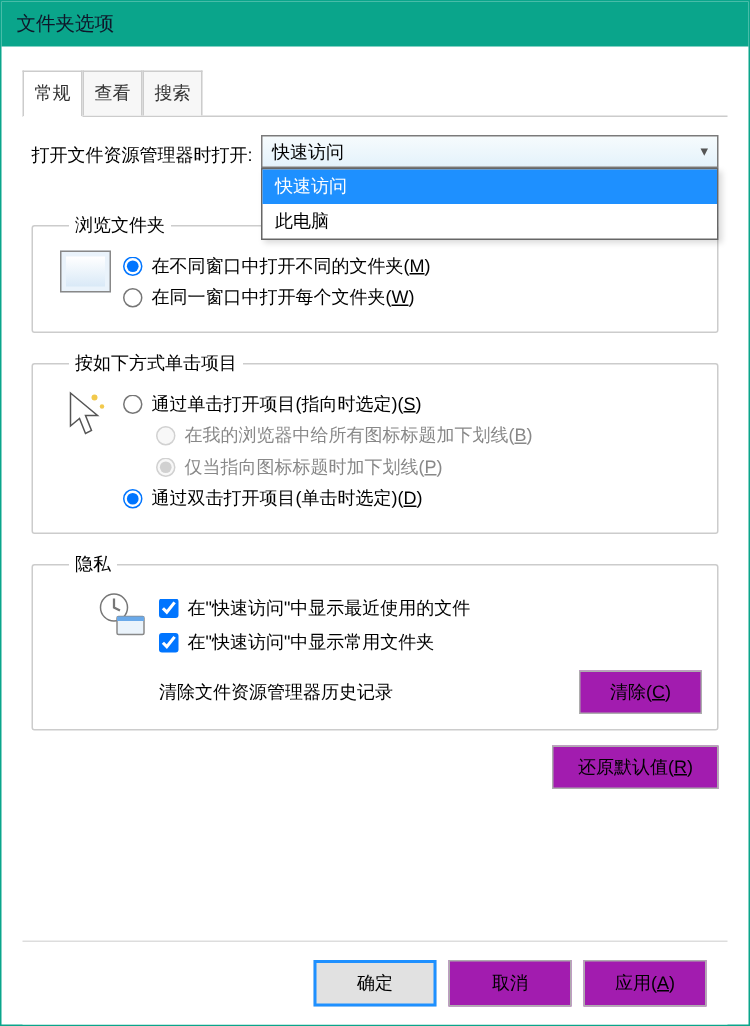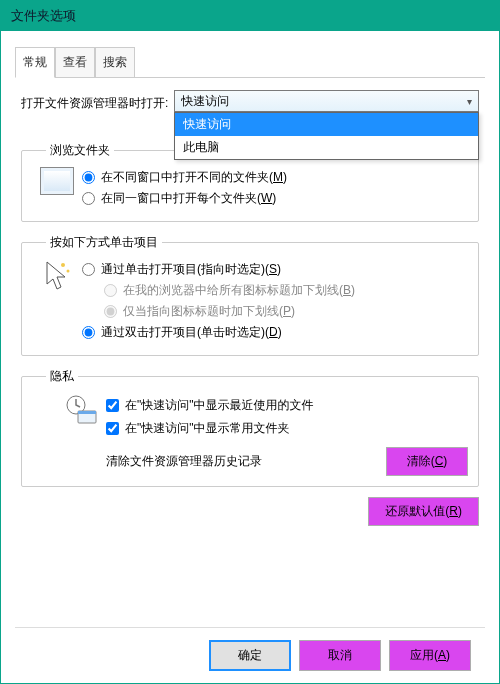--- a/index.html
+++ b/index.html
@@ -140,21 +140,21 @@
 
   .privacy-opts .opt-line { margin: 6px 0; }
   .clear-row {
     display: flex;
     align-items: center;
     justify-content: space-between;
     margin-top: 10px;
   }
   .btn {
     border: 1px solid #adadad;
-    background: #d946ef;
+    background: #a21caf;
     padding: 5px 16px;
     cursor: pointer;
     font-family: inherit;
     font-size: 12px;
     min-width: 82px;
   }
 
   .restore-row {
     display: flex;
     justify-content: flex-end;

